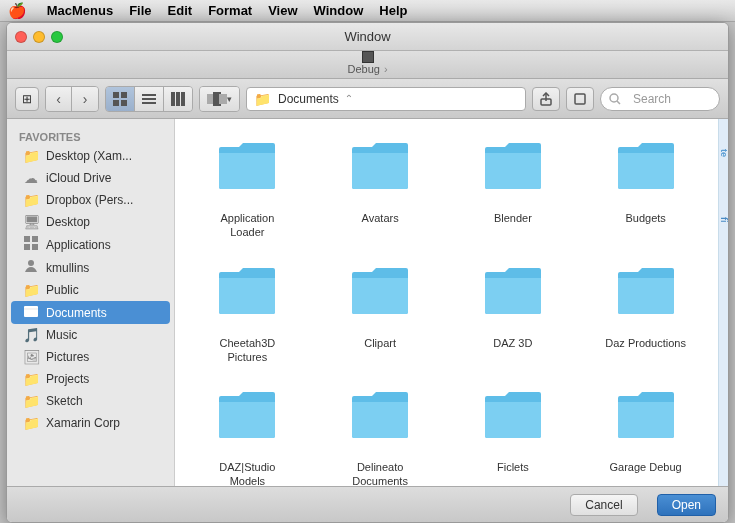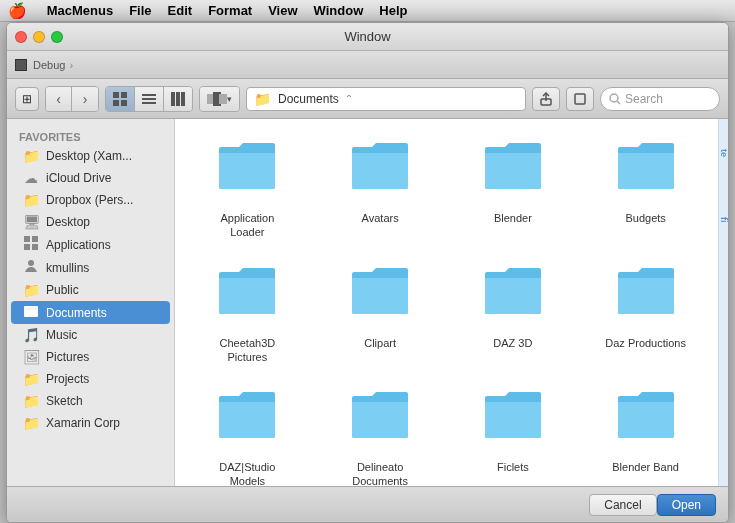--- a/index.html
+++ b/index.html
@@ -160,21 +160,21 @@
     }
 
     .search-box {
       height: 24px;
       background: white;
       border: 1px solid #aaa;
       border-radius: 12px;
       display: flex;
       align-items: center;
       padding: 0 8px;
-      gap: 4px;
+      gap: 12px;
       font-size: 12px;
       color: #999;
       min-width: 120px;
     }
 
     
     .sidebar {
       width: 168px;
       background: #e8e8e8;
       border-right: 1px solid #ccc;
@@ -248,21 +248,21 @@
 
     
     .bottom-bar {
       height: 36px;
       background: linear-gradient(to bottom, #ddd, #c8c8c8);
       border-top: 1px solid #aaa;
       display: flex;
       align-items: center;
       justify-content: flex-end;
       padding: 4px 12px;
-      gap: 0;
+      gap: 19px;
     }
     .bottom-btn {
       height: 22px;
       background: linear-gradient(to bottom, #f5f5f5, #e0e0e0);
       border: 1px solid #aaa;
       border-radius: 4px;
       padding: 0 14px;
       font-size: 12px;
       cursor: pointer;
       color: #333;
@@ -274,21 +274,21 @@
     }
 
     
     .debug-toolbar {
       height: 28px;
       background: linear-gradient(to bottom, #e0e0e0, #cccccc);
       border-bottom: 1px solid #aaa;
       display: flex;
       align-items: center;
       padding: 0 8px;
-      gap: 6px;
+      flex-direction: column;
     }
     .debug-stop {
       width: 12px;
       height: 12px;
       background: #555;
       border: 1px solid #333;
     }
     .debug-label {
       font-size: 11px;
       color: #555;
@@ -583,21 +583,21 @@
             <path d="M2 14 L58 14 L58 48 Q58 50 56 50 L4 50 Q2 50 2 48 Z" fill="#7ccff2"></path>
           </svg>
           <span class="file-label">Ficlets</span>
         </div>
 
         <div class="file-item">
           <svg class="folder-svg" viewBox="0 0 60 52">
             <path d="M2 10 Q2 8 4 8 L22 8 L26 4 L56 4 Q58 4 58 6 L58 48 Q58 50 56 50 L4 50 Q2 50 2 48 Z" fill="#5ebde8"></path>
             <path d="M2 14 L58 14 L58 48 Q58 50 56 50 L4 50 Q2 50 2 48 Z" fill="#7ccff2"></path>
           </svg>
-          <span class="file-label">Blender Band</span>
+          <span class="file-label">Garage Debug</span>
         </div>
 
         <div class="file-item">
           <svg class="folder-svg" viewBox="0 0 60 52">
             <path d="M2 10 Q2 8 4 8 L22 8 L26 4 L56 4 Q58 4 58 6 L58 48 Q58 50 56 50 L4 50 Q2 50 2 48 Z" fill="#5ebde8"></path>
             <path d="M2 14 L58 14 L58 48 Q58 50 56 50 L4 50 Q2 50 2 48 Z" fill="#7ccff2"></path>
           </svg>
           <span class="file-label"></span>
         </div>
 

